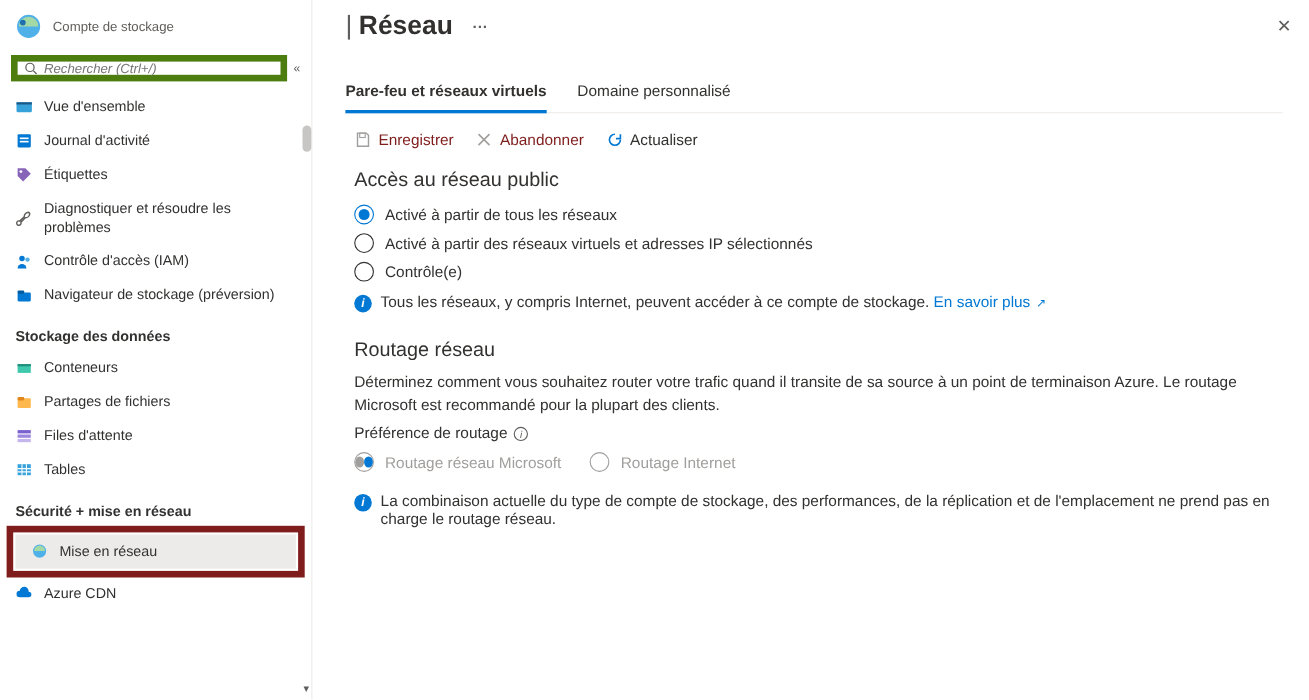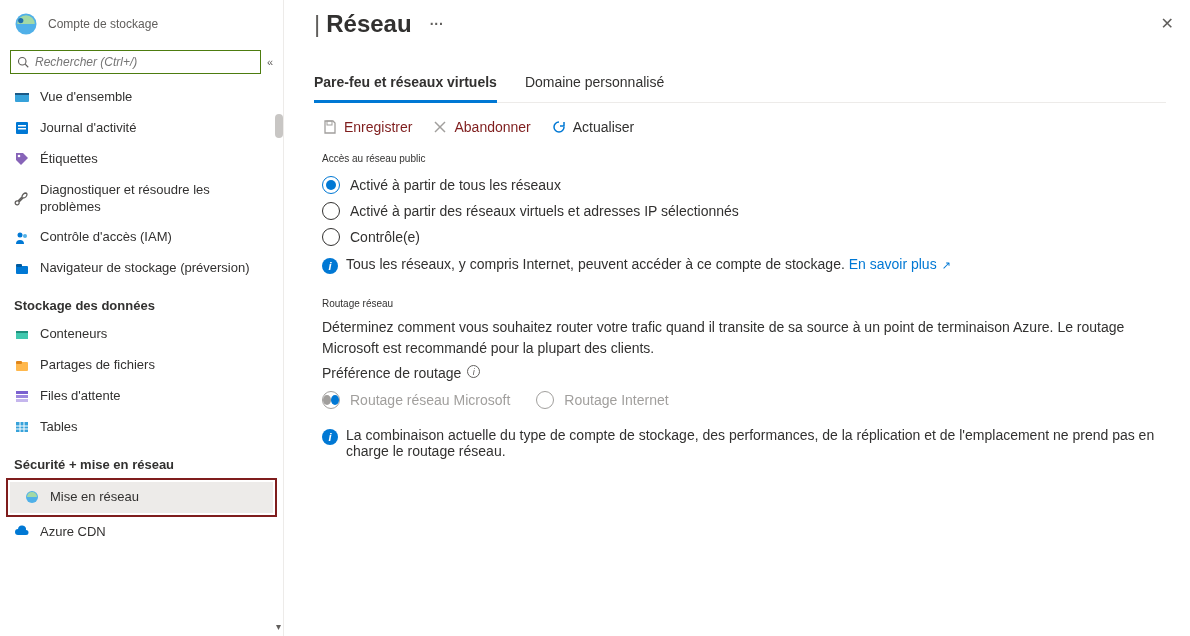--- a/index.html
+++ b/index.html
@@ -2,58 +2,58 @@
 <html><head>
 <meta charset="utf-8">
 <style>
 * { box-sizing: border-box; margin: 0; padding: 0; }
 body { font-family: "Segoe UI", Arial, sans-serif; font-size: 13px; color: #323130; background: #fff; width: 1190px; height: 636px; overflow: hidden; display: flex; }
 .sidebar { width: 284px; border-right: 1px solid #edebe9; display: flex; flex-direction: column; position: relative; }
 .sidebar-header { padding: 10px 12px 6px 12px; display: flex; align-items: center; gap: 8px; }
 .sidebar-header-icon { width: 28px; height: 28px; }
 .sidebar-header-text { font-size: 12px; color: #605e5c; }
 .search-row { display: flex; align-items: center; padding: 6px 10px 8px 10px; gap: 6px; }
-.search-box { flex: 1; display: flex; align-items: center; border: 1px solid #4d7c0f; height: 24px; padding: 0 6px; gap: 6px; }
+.search-box { flex: 1; display: flex; align-items: center; border: 6px solid #4d7c0f; height: 24px; padding: 0 6px; gap: 6px; }
 .search-box input { border: none; outline: none; font-size: 12px; flex: 1; font-style: italic; color: #605e5c; background: transparent; }
 .collapse-caret { color: #605e5c; font-size: 11px; cursor: pointer; }
 .nav-list { overflow-y: auto; flex: 1; padding-bottom: 10px; }
 .nav-item { display: flex; align-items: center; gap: 10px; padding: 7px 14px; cursor: pointer; font-size: 13px; }
 .nav-item.selected { background: #edebe9; }
 .nav-item .icon { width: 16px; height: 16px; display: flex; align-items: center; justify-content: center; flex-shrink: 0; }
 .nav-item .label { line-height: 1.3; }
 .section-title { font-size: 13px; font-weight: 600; padding: 14px 14px 6px 14px; color: #323130; }
-.red-box { border: 2px solid #7f1d1d; padding: 2px; margin: 0 6px; }
+.red-box { border: 6px solid #7f1d1d; padding: 2px; margin: 0 6px; }
 .red-box .nav-item { margin: 0; }
 .main { flex: 1; display: flex; flex-direction: column; position: relative; padding: 0 24px 0 30px; }
 .page-title-row { display: flex; align-items: center; padding: 10px 0 4px 0; }
 .page-title { font-size: 24px; font-weight: 600; display: flex; align-items: center; gap: 6px; }
 .page-title-prefix { color: #605e5c; font-weight: 400; }
 .page-title-dots { color: #605e5c; font-size: 14px; margin-left: 12px; cursor: pointer; }
 .close-x { position: absolute; top: 14px; right: 16px; font-size: 16px; color: #605e5c; cursor: pointer; }
 .tabs { display: flex; gap: 28px; border-bottom: 1px solid #edebe9; margin-top: 24px; }
 .tab { padding: 8px 0 10px 0; font-size: 14px; cursor: pointer; color: #323130; }
 .tab.active { font-weight: 600; border-bottom: 3px solid #0078d4; margin-bottom: -1px; }
 .toolbar { display: flex; gap: 20px; padding: 16px 0 18px 8px; font-size: 14px; }
 .tool-btn { display: flex; align-items: center; gap: 6px; cursor: pointer; }
 .tool-btn.disabled { color: #7f1d1d; cursor: default; }
 .tool-btn .ticon { width: 16px; height: 16px; display: flex; align-items: center; justify-content: center; }
 .content-block { padding: 0 0 18px 8px; }
-.block-heading { font-size: 10px; margin-bottom: 8px; color: #323130; }
+.block-heading { font-size: 18px; margin-bottom: 8px; color: #323130; }
 .radio-row { display: flex; align-items: center; gap: 10px; padding: 4px 0; font-size: 14px; }
 .radio-row.disabled { color: #a19f9d; }
 .radio { width: 18px; height: 18px; border-radius: 50%; border: 1px solid #323130; display: flex; align-items: center; justify-content: center; flex-shrink: 0; }
 .radio.checked { border-color: #0078d4; }
 .radio.checked::after { content: ""; width: 10px; height: 10px; background: #0078d4; border-radius: 50%; }
 .radio.disabled { border-color: #a19f9d; }
 .info-row { display: flex; align-items: flex-start; gap: 8px; padding: 6px 0; font-size: 14px; }
 .info-icon-i { width: 16px; height: 16px; border-radius: 50%; background: #0078d4; color: #fff; font-size: 11px; font-weight: bold; display: flex; align-items: center; justify-content: center; flex-shrink: 0; font-style: italic; margin-top: 2px; }
 .link { color: #0078d4; cursor: pointer; }
 .ext-icon { font-size: 11px; margin-left: 2px; }
 .desc-text { font-size: 14px; line-height: 1.5; margin-bottom: 6px; }
-.subdesc-row { display: flex; align-items: flex-start; gap: 6px; font-size: 14px; margin-bottom: 6px; }
+.subdesc-row { display: flex; align-items: flex-end; gap: 6px; font-size: 14px; margin-bottom: 6px; }
 .help-circle { width: 13px; height: 13px; border-radius: 50%; border: 1px solid #605e5c; color: #605e5c; font-size: 9px; display: flex; align-items: center; justify-content: center; font-style: italic; }
 .inline-radios { display: flex; gap: 26px; }
 .scroll-track { position: absolute; top: 64px; bottom: 10px; width: 10px; right: -2px; }
 .scroll-thumb { position: absolute; top: 0; width: 8px; height: 24px; background: #c8c6c4; border-radius: 4px; }
 svg { display: block; }
 </style>
 </head>
 <body>
 
 <div class="sidebar">

